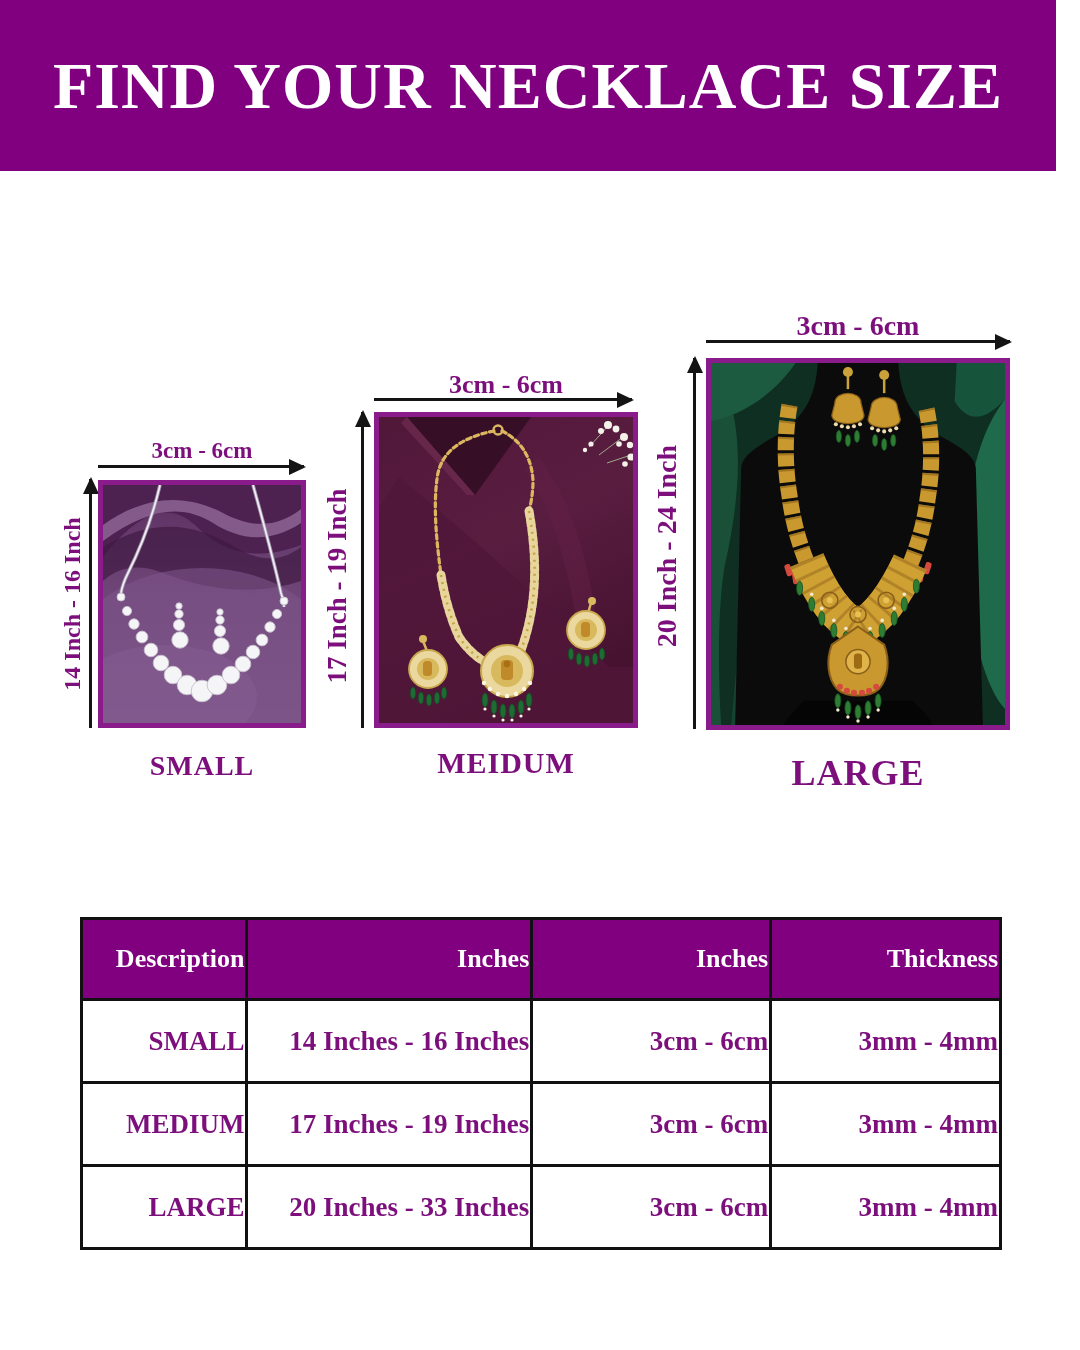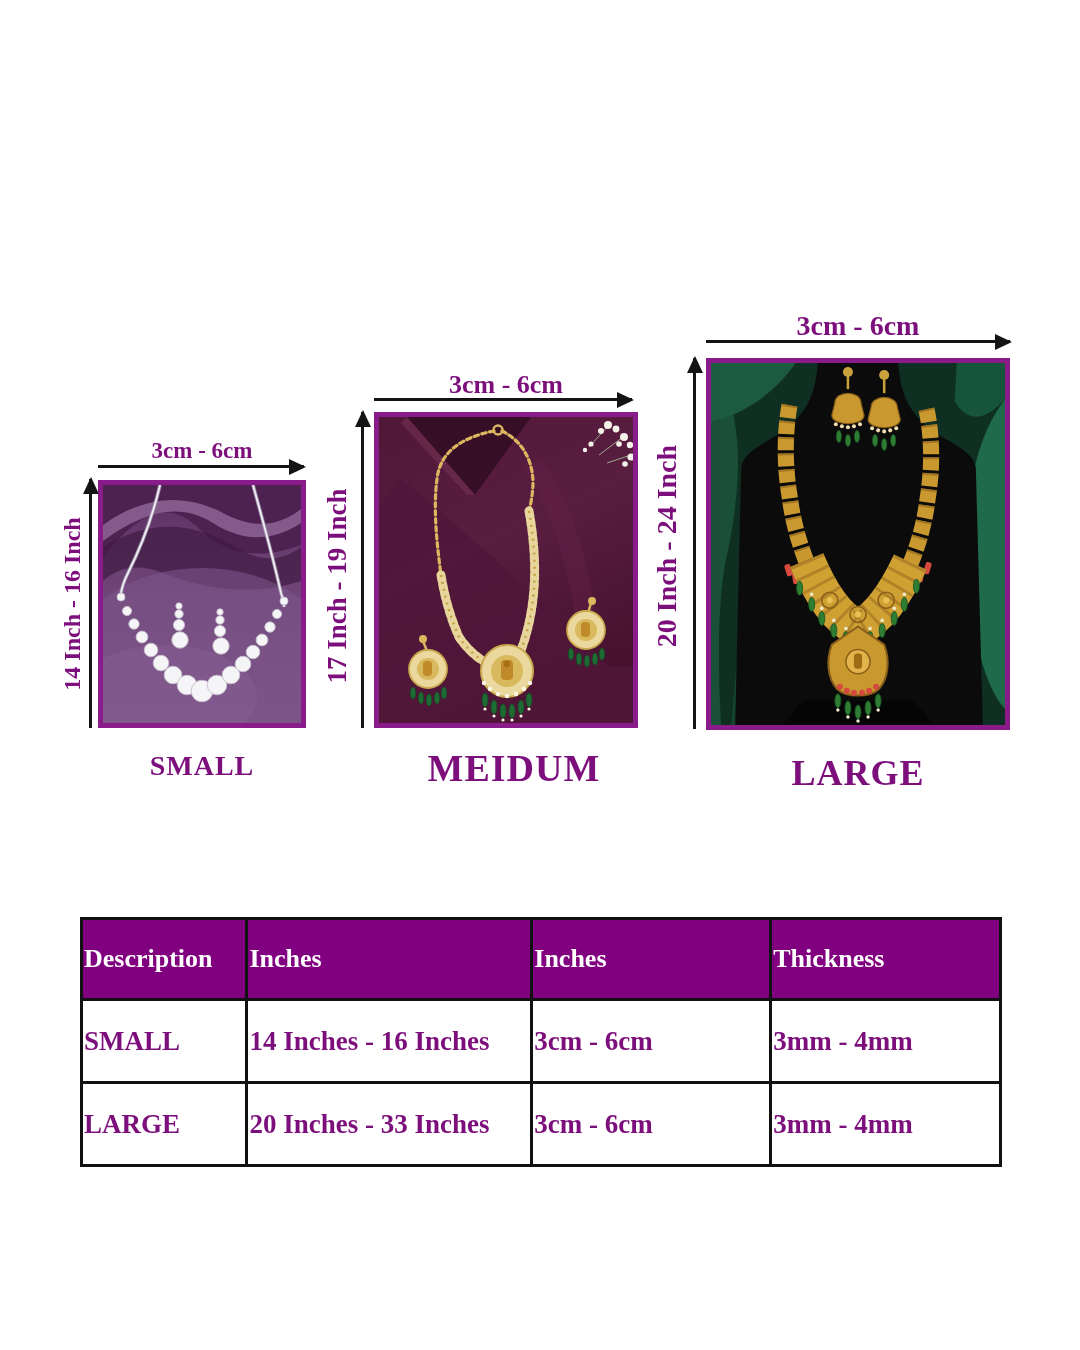--- a/index.html
+++ b/index.html
@@ -54,35 +54,38 @@
   .caption{
     position:absolute;color:var(--accent_text);font-weight:bold;text-align:center;
     letter-spacing:1px;white-space:nowrap;
   }
   
   table.size-table{
     position:absolute;left:80px;top:917px;width:922px;
     border-collapse:collapse;table-layout:fixed;
   }
   .size-table th,.size-table td{
-    border:3px solid var(--table_border);text-align:left;vertical-align:middle;
+    border:3px solid var(--table_border);text-align:right;vertical-align:middle;
     font-weight:bold;overflow:hidden;
   }
   .size-table th{
     background:var(--banner_purple);color:#ffffff;font-size:26px;height:76px;
   }
   .size-table td{
     color:var(--accent_text);font-size:27px;height:78px;background:#ffffff;
   }
 </style>
 </head>
 <body>
 
 <div class="canvas">
 
+  <div class="banner">
+    <h1>FIND YOUR NECKLACE SIZE</h1>
+  </div>
 
   <div>
     <div class="dim-label" style="left:98px;top:438px;width:208px;font-size:23px;">3cm - 6cm</div>
     <div class="h-arrow" style="left:98px;top:465px;width:206px;"></div>
     <div class="v-arrow" style="left:89px;top:479px;height:249px;"></div>
     <div class="v-label" style="left:-78px;top:588px;font-size:24px;">14 Inch - 16 Inch</div>
 
     <div class="photo-frame" style="left:98px;top:480px;width:208px;height:248px;">
       <svg viewBox="0 0 198 238" preserveAspectRatio="none" role="img" aria-label="Silver pave necklace and earring set on purple satin">
         <defs>
@@ -237,21 +240,21 @@
         <rect x="202" y="205" width="9" height="15" rx="3.5" fill="#c08a2a"></rect>
         <g fill="#1e6b33" stroke="#134d22" stroke-width="0.8">
           <ellipse cx="192" cy="237" rx="2.7" ry="6"></ellipse>
             <ellipse cx="200" cy="242" rx="2.7" ry="6"></ellipse>
           <ellipse cx="208" cy="244" rx="2.7" ry="6"></ellipse>
             <ellipse cx="216" cy="242" rx="2.7" ry="6"></ellipse>
           <ellipse cx="223" cy="237" rx="2.7" ry="6"></ellipse>
         </g>
       </svg>
     </div>
-    <div class="caption" style="left:382px;top:746px;width:264px;font-size:38px;font-family:Liberation Serif, serif;">MEIDUM</div>
+    <div class="caption" style="left:374px;top:746px;width:264px;font-size:30px;font-family:Liberation Serif, serif;">MEIDUM</div>
   </div>
 
   <div>
     <div class="dim-label" style="left:706px;top:310px;width:304px;font-size:28px;">3cm - 6cm</div>
     <div class="h-arrow" style="left:706px;top:340px;width:304px;"></div>
     <div class="v-arrow" style="left:693px;top:358px;height:371px;"></div>
     <div class="v-label" style="left:517px;top:530px;font-size:28px;">20 Inch - 24 Inch</div>
 
     <div class="photo-frame" style="left:706px;top:358px;width:304px;height:372px;">
       <svg viewBox="0 0 292 360" preserveAspectRatio="none" role="img" aria-label="Long gold temple necklace with green beads on black bust">
@@ -399,20 +402,26 @@
       </tr>
     </thead>
     <tbody>
       <tr>
         <td>SMALL</td>
         <td>14 Inches - 16 Inches</td>
         <td>3cm - 6cm</td>
         <td>3mm - 4mm</td>
       </tr>
       <tr>
+        <td>MEDIUM</td>
+        <td>17 Inches - 19 Inches</td>
+        <td>3cm - 6cm</td>
+        <td>3mm - 4mm</td>
+      </tr>
+      <tr>
         <td>LARGE</td>
         <td>20 Inches - 33 Inches</td>
         <td>3cm - 6cm</td>
         <td>3mm - 4mm</td>
       </tr>
     </tbody>
   </table>
 
 </div>
 

